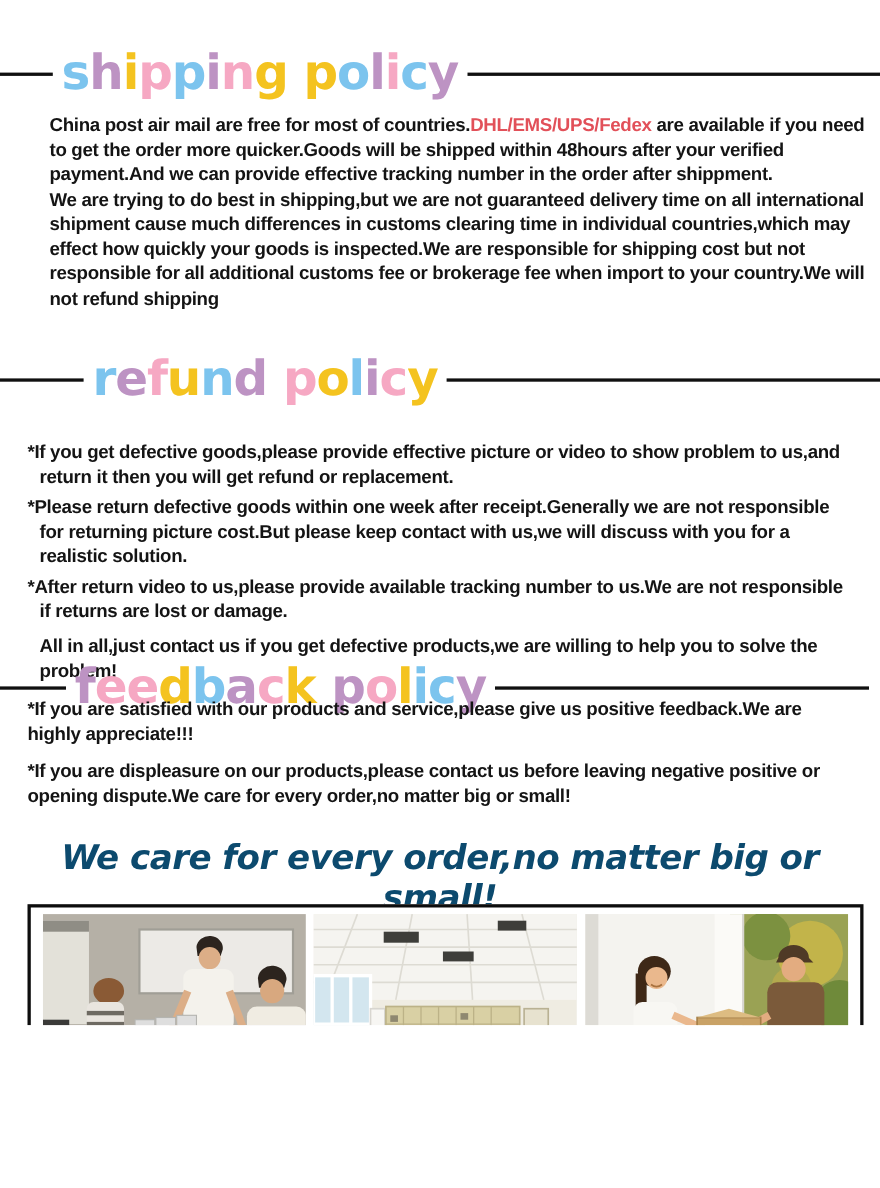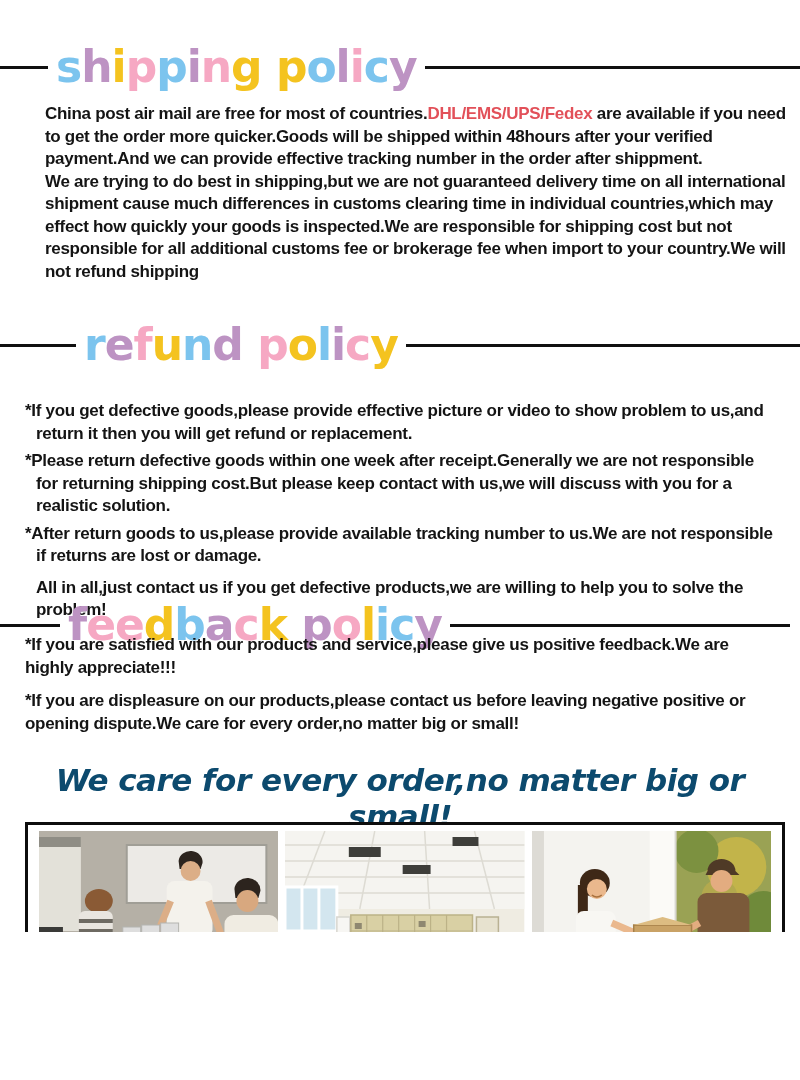--- a/index.html
+++ b/index.html
@@ -57,22 +57,22 @@
   </div>
 
   <div class="title-row" style="top:314px">
     <span class="rule" style="width:76px"></span>
     <h2 class="bubble"><span style="color: rgb(124, 196, 238);">r</span><span style="color: rgb(189, 147, 195);">e</span><span style="color: rgb(246, 168, 195);">f</span><span style="color: rgb(244, 195, 31);">u</span><span style="color: rgb(124, 196, 238);">n</span><span style="color: rgb(189, 147, 195);">d</span><span> </span><span style="color: rgb(246, 168, 195);">p</span><span style="color: rgb(244, 195, 31);">o</span><span style="color: rgb(124, 196, 238);">l</span><span style="color: rgb(189, 147, 195);">i</span><span style="color: rgb(246, 168, 195);">c</span><span style="color: rgb(244, 195, 31);">y</span></h2>
     <span class="rule grow"></span>
   </div>
 
   <ul class="body-text policy-list refund-list" style="top:400px">
     <li>*If you get defective goods,please provide effective picture or video to show problem to us,and  return it then you will get refund or replacement.</li>
-    <li>*Please return defective goods within one week after receipt.Generally we are not responsible for returning shipping cost.But please keep contact with us,we will discuss with you for a realistic solution.</li>
-    <li>*After return goods to us,please provide available tracking number to us.We are not responsible if returns are lost or damage.</li>
+    <li>*Please return defective goods within one week after receipt.Generally we are not responsible for returning picture cost.But please keep contact with us,we will discuss with you for a realistic solution.</li>
+    <li>*After return video to us,please provide available tracking number to us.We are not responsible if returns are lost or damage.</li>
     <li class="no-star">All in all,just contact us if you get defective products,we are willing to help you to solve the problem!</li>
   </ul>
 
   <div class="title-row" style="top:594px">
     <span class="rule" style="width:60px"></span>
     <h2 class="bubble"><span style="color: rgb(189, 147, 195);">f</span><span style="color: rgb(246, 168, 195);">e</span><span style="color: rgb(246, 168, 195);">e</span><span style="color: rgb(244, 195, 31);">d</span><span style="color: rgb(124, 196, 238);">b</span><span style="color: rgb(189, 147, 195);">a</span><span style="color: rgb(246, 168, 195);">c</span><span style="color: rgb(244, 195, 31);">k</span><span> </span><span style="color: rgb(189, 147, 195);">p</span><span style="color: rgb(246, 168, 195);">o</span><span style="color: rgb(244, 195, 31);">l</span><span style="color: rgb(124, 196, 238);">i</span><span style="color: rgb(124, 196, 238);">c</span><span style="color: rgb(189, 147, 195);">y</span></h2>
     <span class="rule grow" style="margin-right:10px"></span>
   </div>
 
   <ul class="body-text policy-list feedback-list" style="top:634px">

